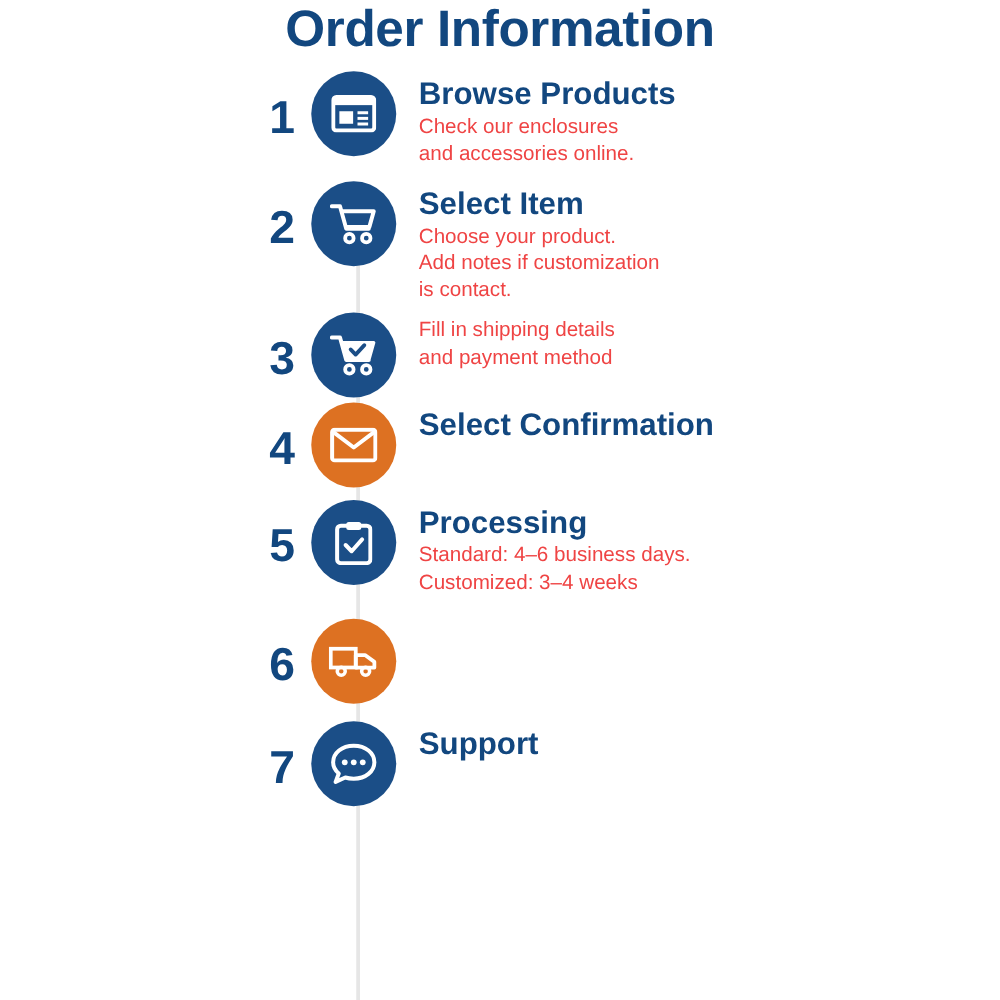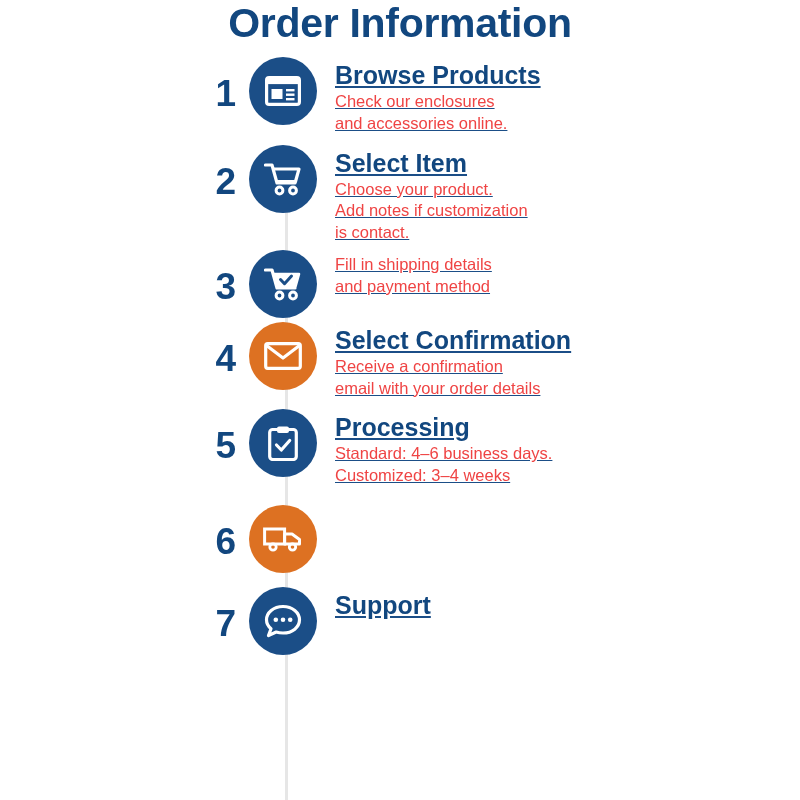--- a/index.html
+++ b/index.html
@@ -75,21 +75,20 @@
   .circle.orange {
     background: #dd7122;
   }
   .circle svg {
     display: block;
   }
   .txt {
     margin-left: 18px;
     padding-top: 4px;
     flex: 1 1 auto;
-    text-decoration: underline;
   }
   .head {
     font-size: 25px;
     font-weight: bold;
     color: #12477f;
     line-height: 1.12;
     margin: 0 0 2px 0;
   }
   .desc {
     font-size: 16.5px;
@@ -182,22 +181,20 @@
       <div class="circle orange">
         <span>
           <svg width="38" height="28" viewBox="0 0 38 28">
             <rect x="1.7" y="1.7" width="34.6" height="24.6" rx="2" fill="none" stroke="#ffffff" stroke-width="3.2"></rect>
             <path d="M2.5 3.5 L19 16 L35.5 3.5" fill="none" stroke="#ffffff" stroke-width="3.2" stroke-linecap="round" stroke-linejoin="round"></path>
           </svg>
         </span>
       </div>
       <div class="txt">
         <p class="head">Select Confirmation</p>
-        <p class="desc">Receive a confirmation
-email with your order details</p>
       </div>
     </div>
 
     <div class="step s5">
       <div class="num">5</div>
       <div class="circle">
         <span>
           <svg width="30" height="36" viewBox="0 0 30 36">
             <rect x="1.7" y="4.5" width="26.6" height="30" rx="3" fill="none" stroke="#ffffff" stroke-width="3.2"></rect>
             <rect x="9" y="1.5" width="12" height="6.5" rx="2" fill="#ffffff"></rect>

